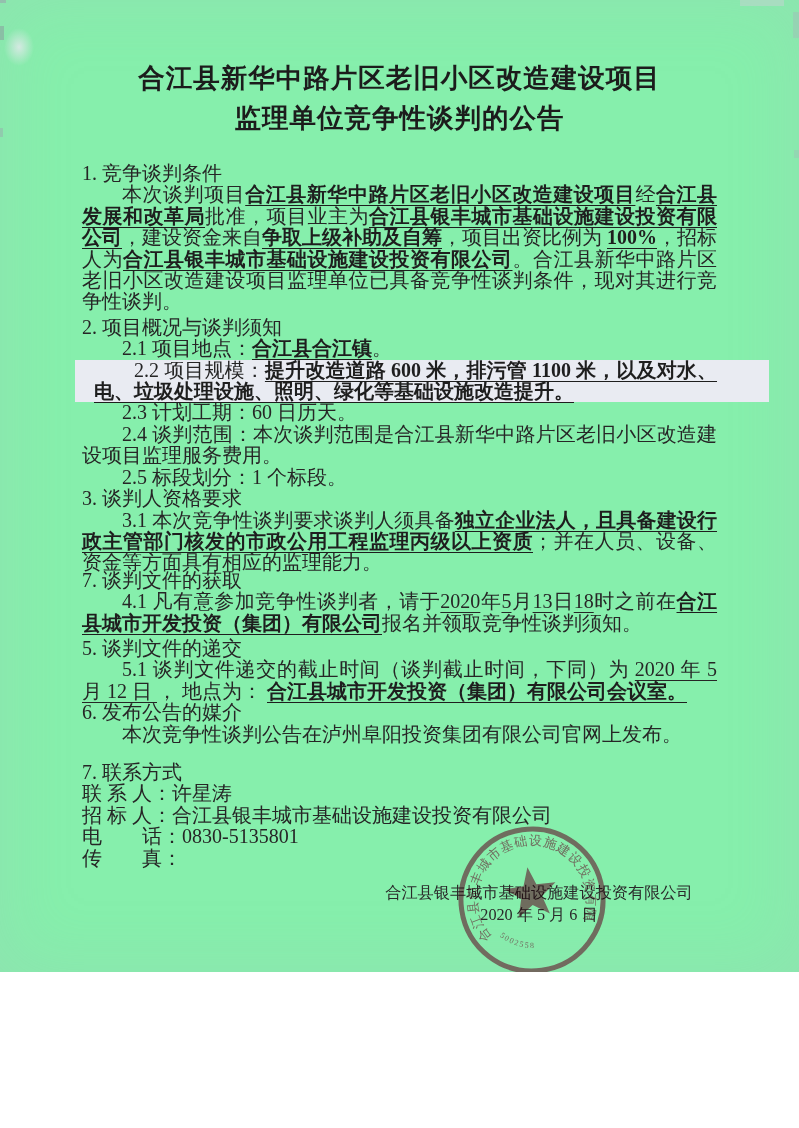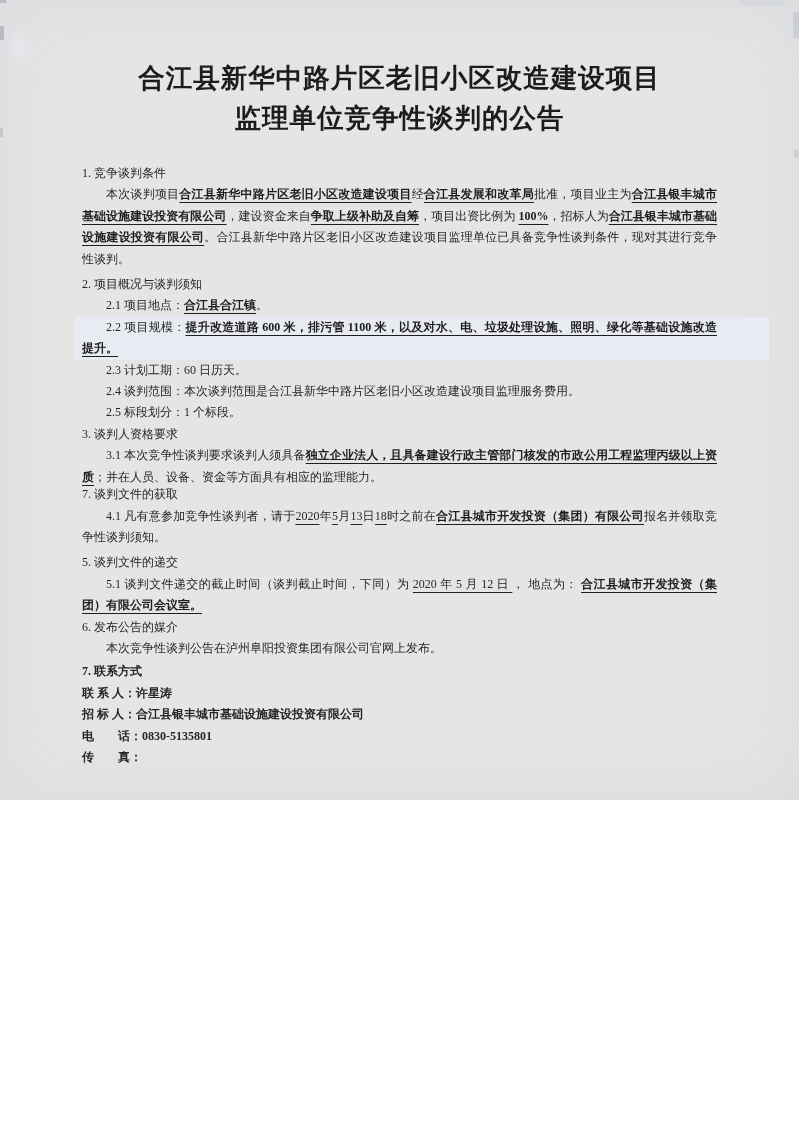--- a/index.html
+++ b/index.html
@@ -1,32 +1,32 @@
 <!DOCTYPE html>
 <html><head>
 <meta charset="utf-8">
 <style>
   html,body{margin:0;padding:0;background:#ffffff;}
-  .page{position:relative;width:799px;height:800px;background:#e5e5e5;overflow:hidden;
+  .page{position:relative;width:799px;height:972px;background:#86efac;overflow:hidden;
         font-family:"Liberation Serif","DejaVu Serif",serif;color:#262626;
         box-shadow:inset 0 0 70px rgba(175,180,192,.22);}
   .title{position:absolute;top:58px;left:0;width:100%;text-align:center;
          font-weight:700;font-size:26.5px;line-height:40px;letter-spacing:1px;color:#1c1c1c;}
   .docbody{position:absolute;left:82px;top:163px;width:635px;
-           font-size:12px;line-height:21.4px;text-align:justify;text-justify:inter-character;}
+           font-size:20px;line-height:21.4px;text-align:justify;text-justify:inter-character;}
   .docbody p{margin:0;}
   .para{text-indent:2em;}
   .noindent{text-indent:0;}
   .s2{margin-top:4px;}
   .s4{margin-top:-4px;}
   .s5{margin-top:4px;}
-  .s7{margin-top:2px;font-weight:bold;}
+  .s7{margin-top:17px;}
   .u{text-decoration:underline;text-underline-offset:4px;text-decoration-thickness:1.2px;}
   .bu{font-weight:700;text-decoration:underline;text-underline-offset:4px;text-decoration-thickness:1.3px;color:#1e1e1e;}
-  .hl{background:#e9ebf2;margin-left:-7px;padding-left:7px;margin-right:-52px;padding-right:52px;box-sizing:content-box;}
+  .hl{background:#e9ebf2;margin-left:-7px;padding-left:19px;margin-right:-52px;padding-right:52px;box-sizing:content-box;}
   .sig{position:absolute;left:383px;top:882px;width:312px;text-align:center;
        font-size:16.2px;line-height:22px;color:#2a2a2a;}
   .sig .date{}
   .stamp{position:absolute;left:454px;top:822px;width:156px;height:156px;
          color:#c9516f;opacity:.8;transform:rotate(-8deg);mix-blend-mode:multiply;z-index:5;}
   .speck{position:absolute;}
 </style>
 </head>
 <body>
 

